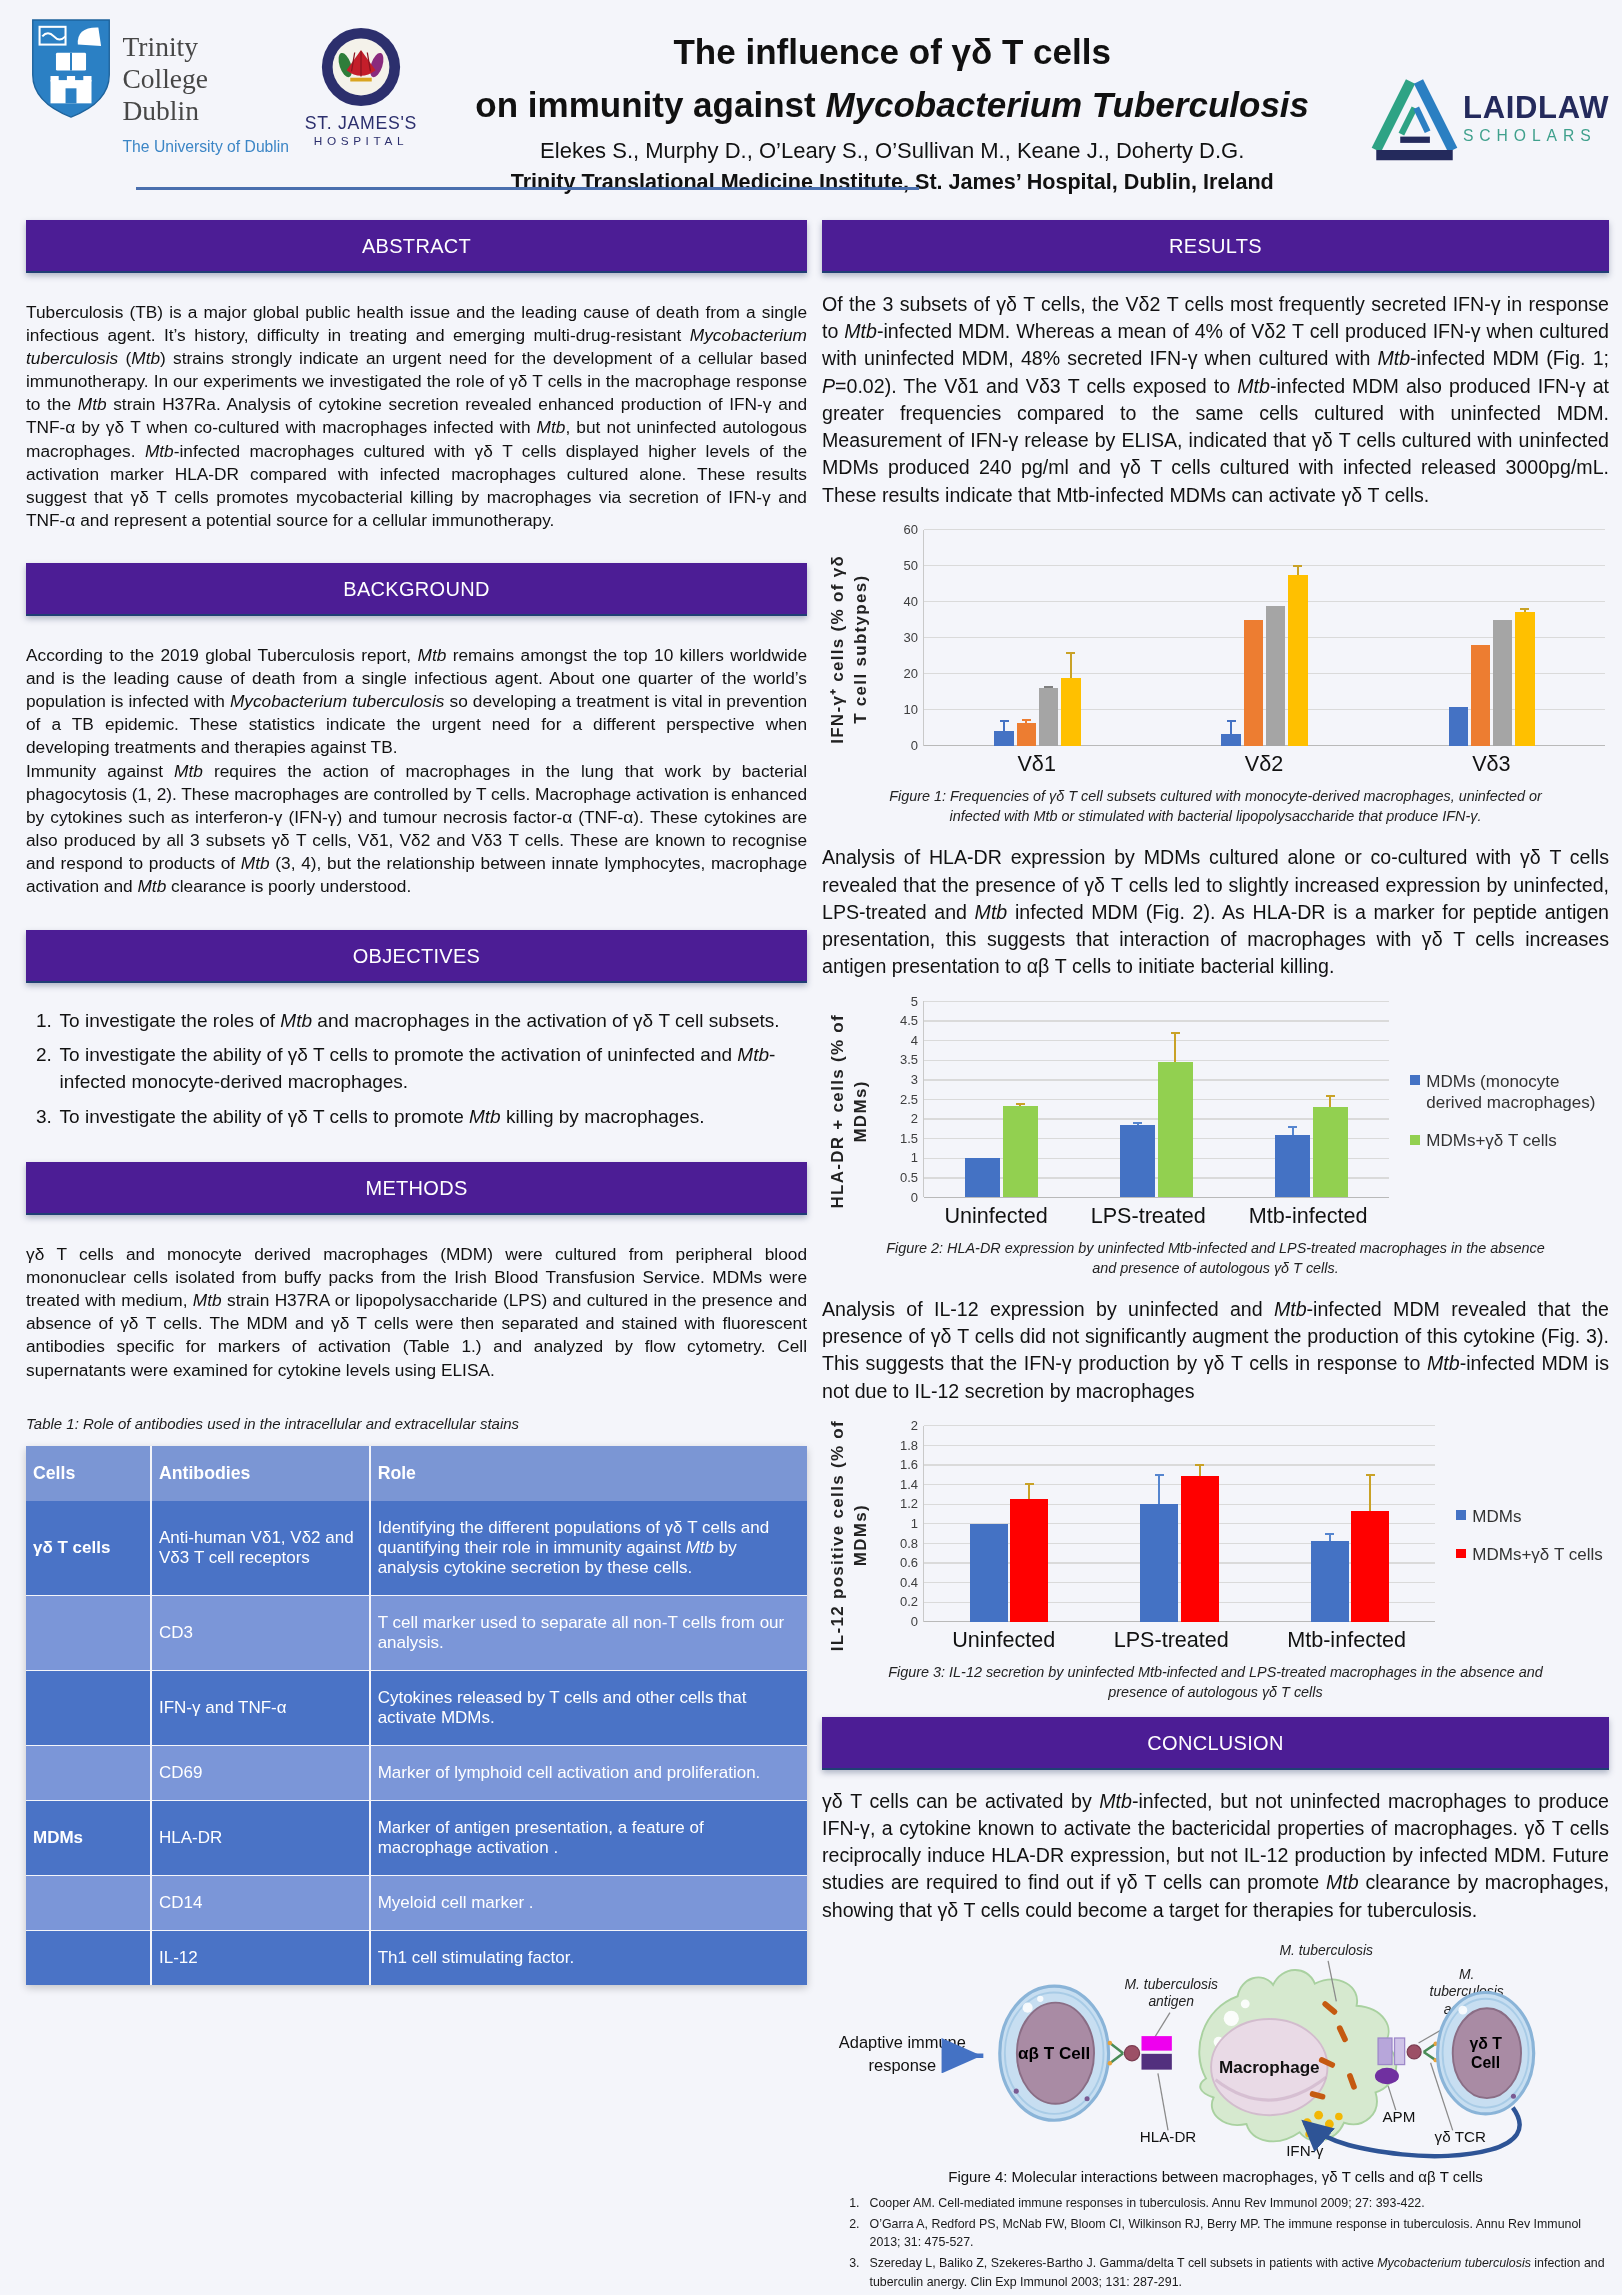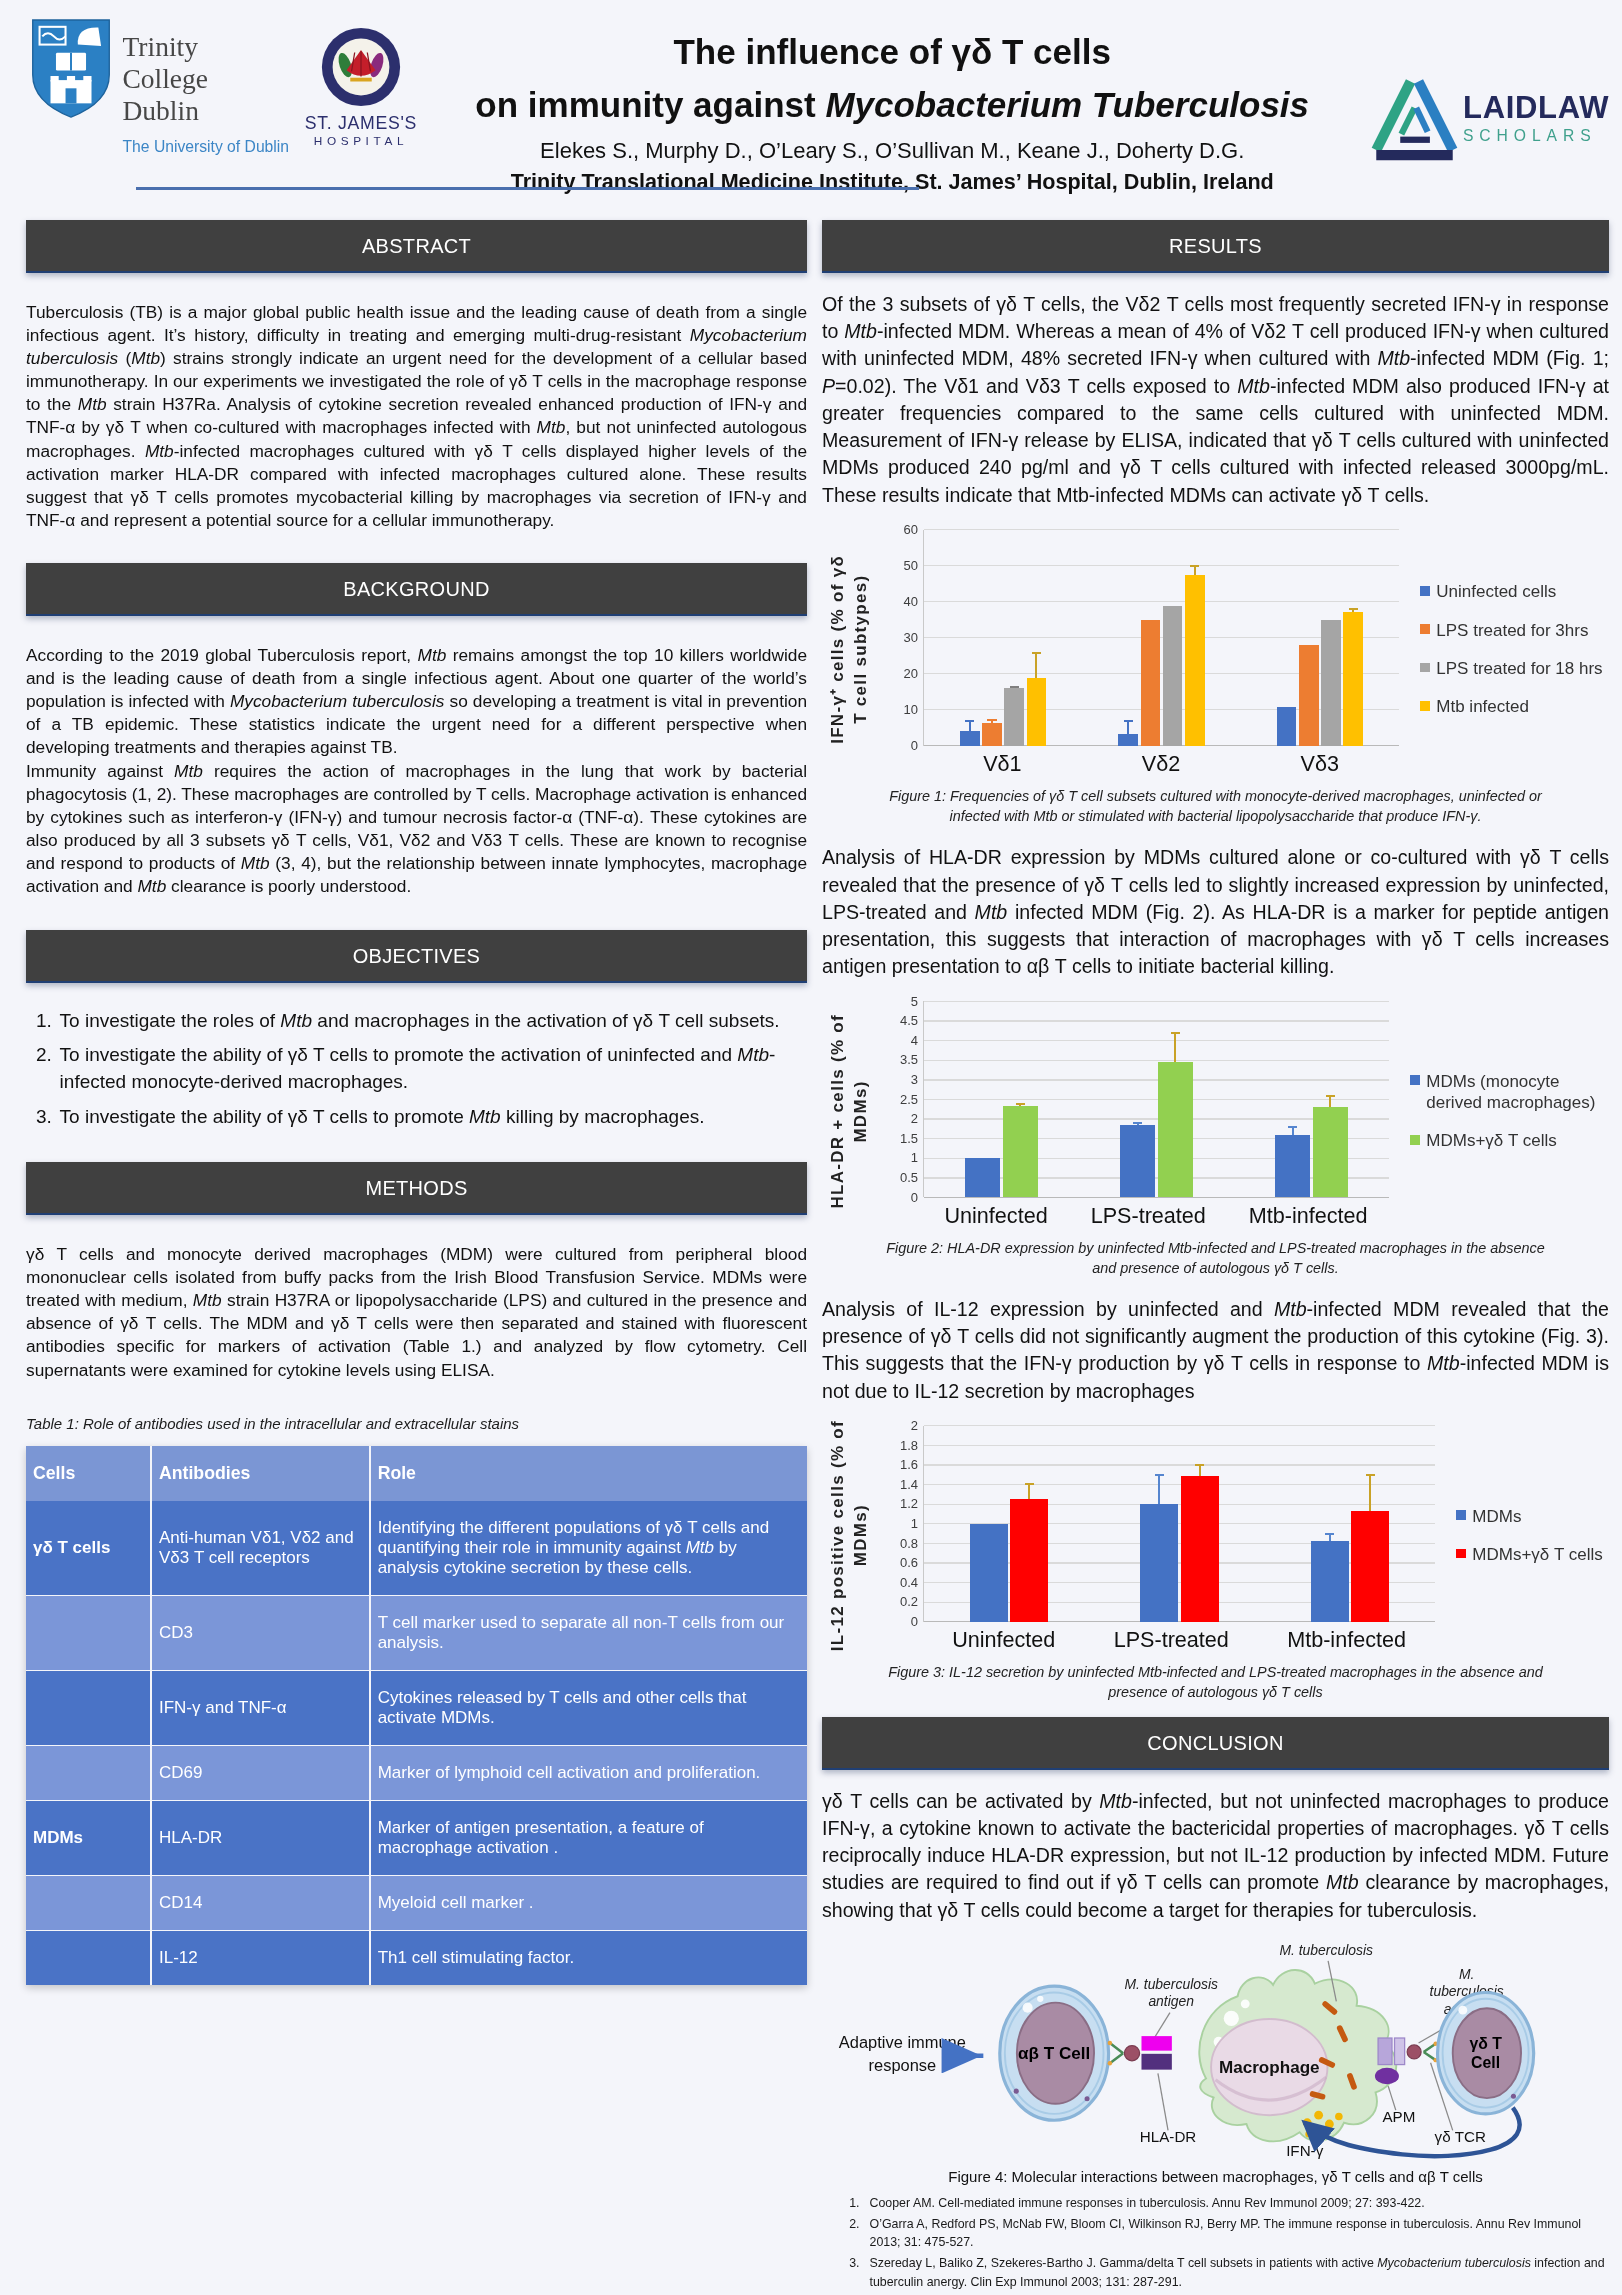--- a/index.html
+++ b/index.html
@@ -26,21 +26,21 @@
   .title-rule { position:absolute; left:128px; top:187px; width:783px; height:2.6px; background:#4a6fae; }
   .laidlaw { display:flex; align-items:center; padding-top:18.3px; margin-right:2.6px; }
   .laidlaw svg { width:97px; height:97px; }
   .ll1 { color:#242a5c; font-weight:bold; font-size:31px; letter-spacing:0.7px; }
   .ll2 { color:#3fa08c; font-size:15.7px; letter-spacing:5.9px; margin-top:1.3px; }
   
   .col { position:absolute; top:220px; }
   .col-left  { left:26px;   width:781px; }
   .col-right { left:822px; width:787px; }
   .secbar {
-    background:#404040; color:#fff; text-align:center; font-size:20px; letter-spacing:0.3px;
+    background:#4c1d95; color:#fff; text-align:center; font-size:20px; letter-spacing:0.3px;
     padding:15px 0 13px; border-bottom:2.6px solid #203f74; box-shadow:0 2.6px 5.9px rgba(50,62,100,.35);
     margin-top:31px;
   }
   .secbar.first { margin-top:0; }
   .secbar.tight { margin-top:14.4px; }
   .body-l { font-size:17.3px; line-height:1.34; text-align:justify; margin-top:27.5px; }
   .body-l + .body-l { margin-top:0; }
   .body-r { font-size:19.6px; line-height:1.39; text-align:justify; margin-top:18px; }
   .objectives-list { margin:25px 0 0 31px; font-size:19px; line-height:1.42; }
   .objectives-list li { margin-bottom:7.9px; padding-left:2.6px; }
@@ -307,38 +307,20 @@
                     </div>
                   </div>
                 </div>
               </div>
               <div class="xlabels">
                 <div class="xlabel">Vδ1</div>
                 <div class="xlabel">Vδ2</div>
                 <div class="xlabel">Vδ3</div>
               </div>
             </div>
-            <div class="chart-legend" style="width: 206px;">
-              <div class="legend-item">
-                <div class="legend-swatch" style="background: rgb(68, 114, 196);"></div>
-                <div class="legend-text">Uninfected cells</div>
-              </div>
-              <div class="legend-item">
-                <div class="legend-swatch" style="background: rgb(237, 125, 49);"></div>
-                <div class="legend-text">LPS treated for 3hrs</div>
-              </div>
-              <div class="legend-item">
-                <div class="legend-swatch" style="background: rgb(165, 165, 165);"></div>
-                <div class="legend-text">LPS treated for 18 hrs</div>
-              </div>
-              <div class="legend-item">
-                <div class="legend-swatch" style="background: rgb(255, 192, 0);"></div>
-                <div class="legend-text">Mtb infected</div>
-              </div>
-            </div>
           </div>
         <div class="figcap">Figure 1: Frequencies of γδ T cell subsets cultured with monocyte-derived macrophages, uninfected or infected with Mtb or stimulated with bacterial lipopolysaccharide that produce IFN-γ.</div>
       </div>
 
       <p class="body-r">Analysis of HLA-DR expression by MDMs cultured alone or co-cultured with γδ T cells revealed that the presence of γδ T cells led to slightly increased expression by uninfected, LPS-treated and <i>Mtb</i> infected MDM (Fig. 2). As HLA-DR is a marker for peptide antigen presentation, this suggests that interaction of macrophages with γδ T cells increases antigen presentation to αβ T cells to initiate bacterial killing.</p>
 
       <div>
         <div class="chart">
             <div class="chart-ylabel">
               <span>HLA-DR + cells (% of

